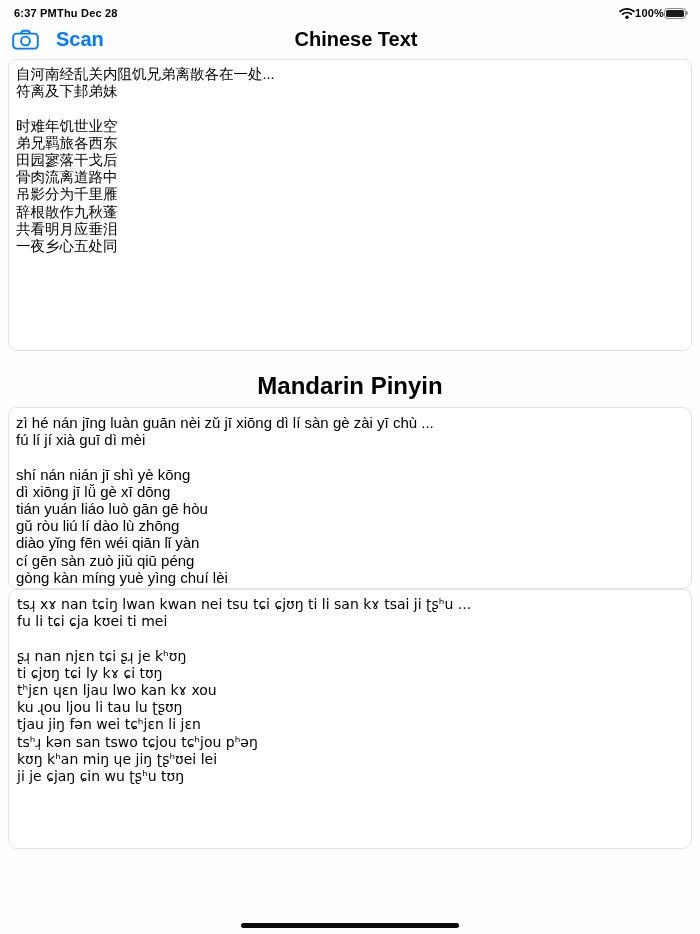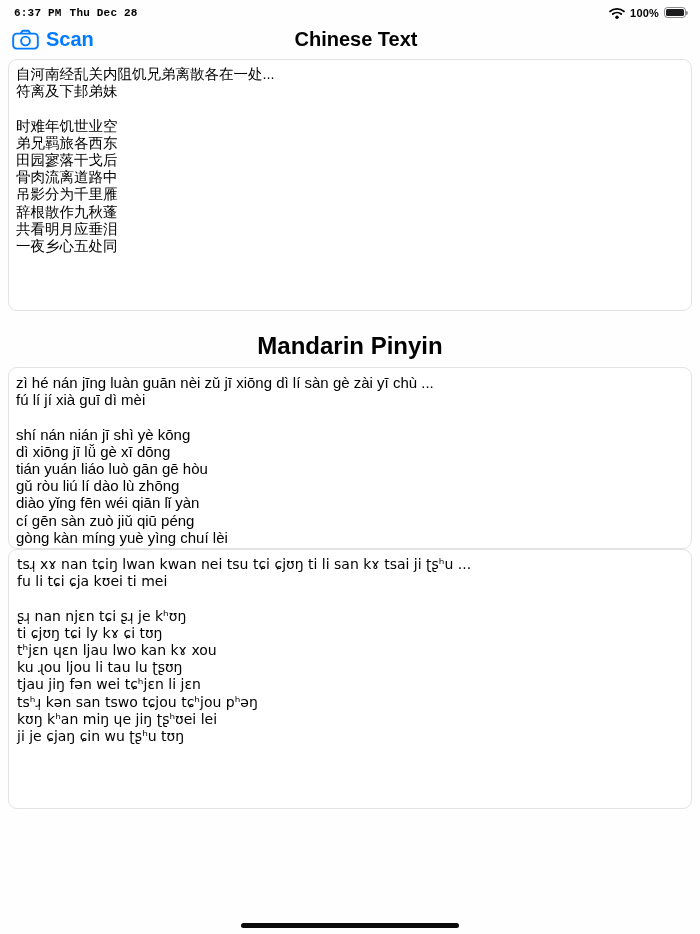--- a/index.html
+++ b/index.html
@@ -23,22 +23,22 @@
     height: 21px;
     display: flex;
     justify-content: space-between;
     align-items: center;
     padding: 4px 14px 0 14px;
     box-sizing: border-box;
     font-size: 11px;
     font-weight: 700;
     letter-spacing: 0.2px;
   }
-  .status-left { display: flex; gap: 8px; font-family: Liberation Mono, monospace; }
-  .status-right { display: flex; align-items: center; gap: 5px; }
+  .status-left { display: flex; gap: 0; }
+  .status-right { display: flex; align-items: flex-end; }
   .wifi-icon svg { display: block; }
   .battery {
     position: relative;
     width: 22px; height: 11px;
     border: 1px solid rgba(0,0,0,0.45);
     border-radius: 3.5px;
     box-sizing: border-box;
   }
   .battery .fill {
     position: absolute; top: 1px; left: 1px; right: 1px; bottom: 1px;
@@ -57,21 +57,21 @@
     height: 37px;
     display: flex;
     align-items: center;
     padding: 0 12px;
   }
   .scan-button {
     position: relative;
     z-index: 2;
     display: flex;
     align-items: center;
-    gap: 7px;
+    gap: 17px;
     color: #007aff;
     font-size: 20px;
     font-weight: 700;
     cursor: pointer;
   }
   .camera-icon svg { display: block; }
   .nav-title {
     position: absolute;
     left: 12px; right: 0;
     text-align: center;
@@ -91,21 +91,21 @@
     background: #ffffff;
     border: 1px solid #e3e3e3;
     border-radius: 9px;
     box-sizing: border-box;
     padding: 6px 7px;
     font-size: 15px;
     line-height: 17.2px;
     white-space: pre-wrap;
     overflow: hidden;
   }
-  .chinese-box { height: 252px; margin-top: 1px; font-size: 14.5px; }
+  .chinese-box { height: 292px; margin-top: 1px; font-size: 14.5px; }
   .pinyin-box  { height: 182px; }
   .ipa-box     { height: 260px; font-family: "DejaVu Sans", sans-serif; font-size: 14px; padding-left: 8px; }
   
   .home-indicator {
     position: absolute;
     left: 50%;
     bottom: 6px;
     transform: translateX(-50%);
     width: 218px;
     height: 5.5px;

